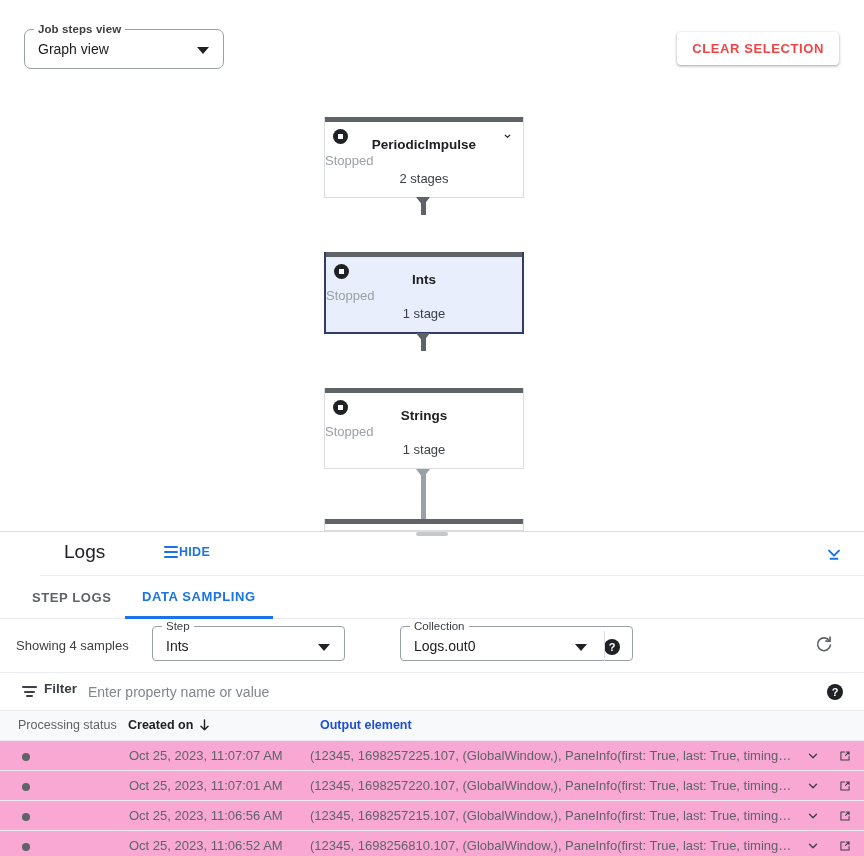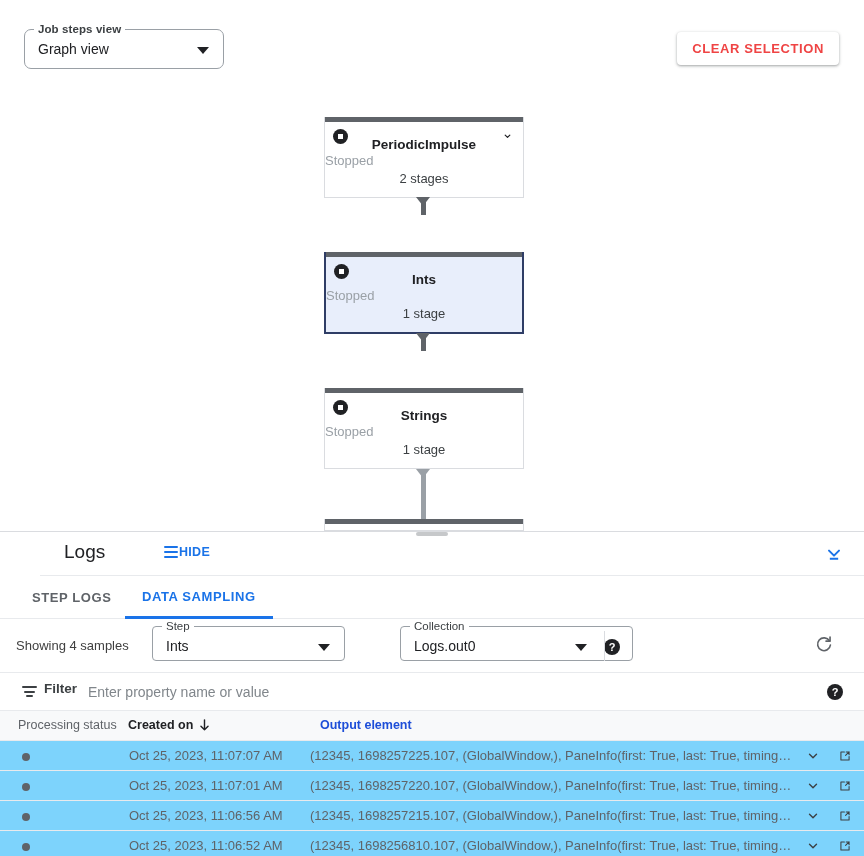--- a/index.html
+++ b/index.html
@@ -352,21 +352,21 @@
   .th { position: absolute; top: 7px; font-size: 12.5px; }
   .th.c0 { left: 18px; color: #5f6368; }
   .th.c1 { left: 128px; color: #202124; font-weight: bold; }
   .th.sortarrow { left: 196px; top: 6px; }
   .th.c2 { left: 320px; color: #1d4ed8; font-weight: bold; }
 
   .tr {
     position: relative;
     height: 30px;
     border-bottom: 1px solid #e8eaed;
-    background: #7dd3fc;
+    background: #f9a8d4;
   }
   .td { position: absolute; font-size: 13px; color: #5f6368; }
   .td.status { left: 22px; top: 12px; width: 8px; height: 8px; border-radius: 50%; background: #5f6368; }
   .td.created { left: 129px; top: 7px; }
   .td.output {
     left: 310px; top: 7px;
     width: 484px;
     white-space: nowrap; overflow: hidden; text-overflow: ellipsis;
   }
   .row-chev { position: absolute; right: 44px; top: 8px; width: 14px; height: 14px; cursor: pointer; }

